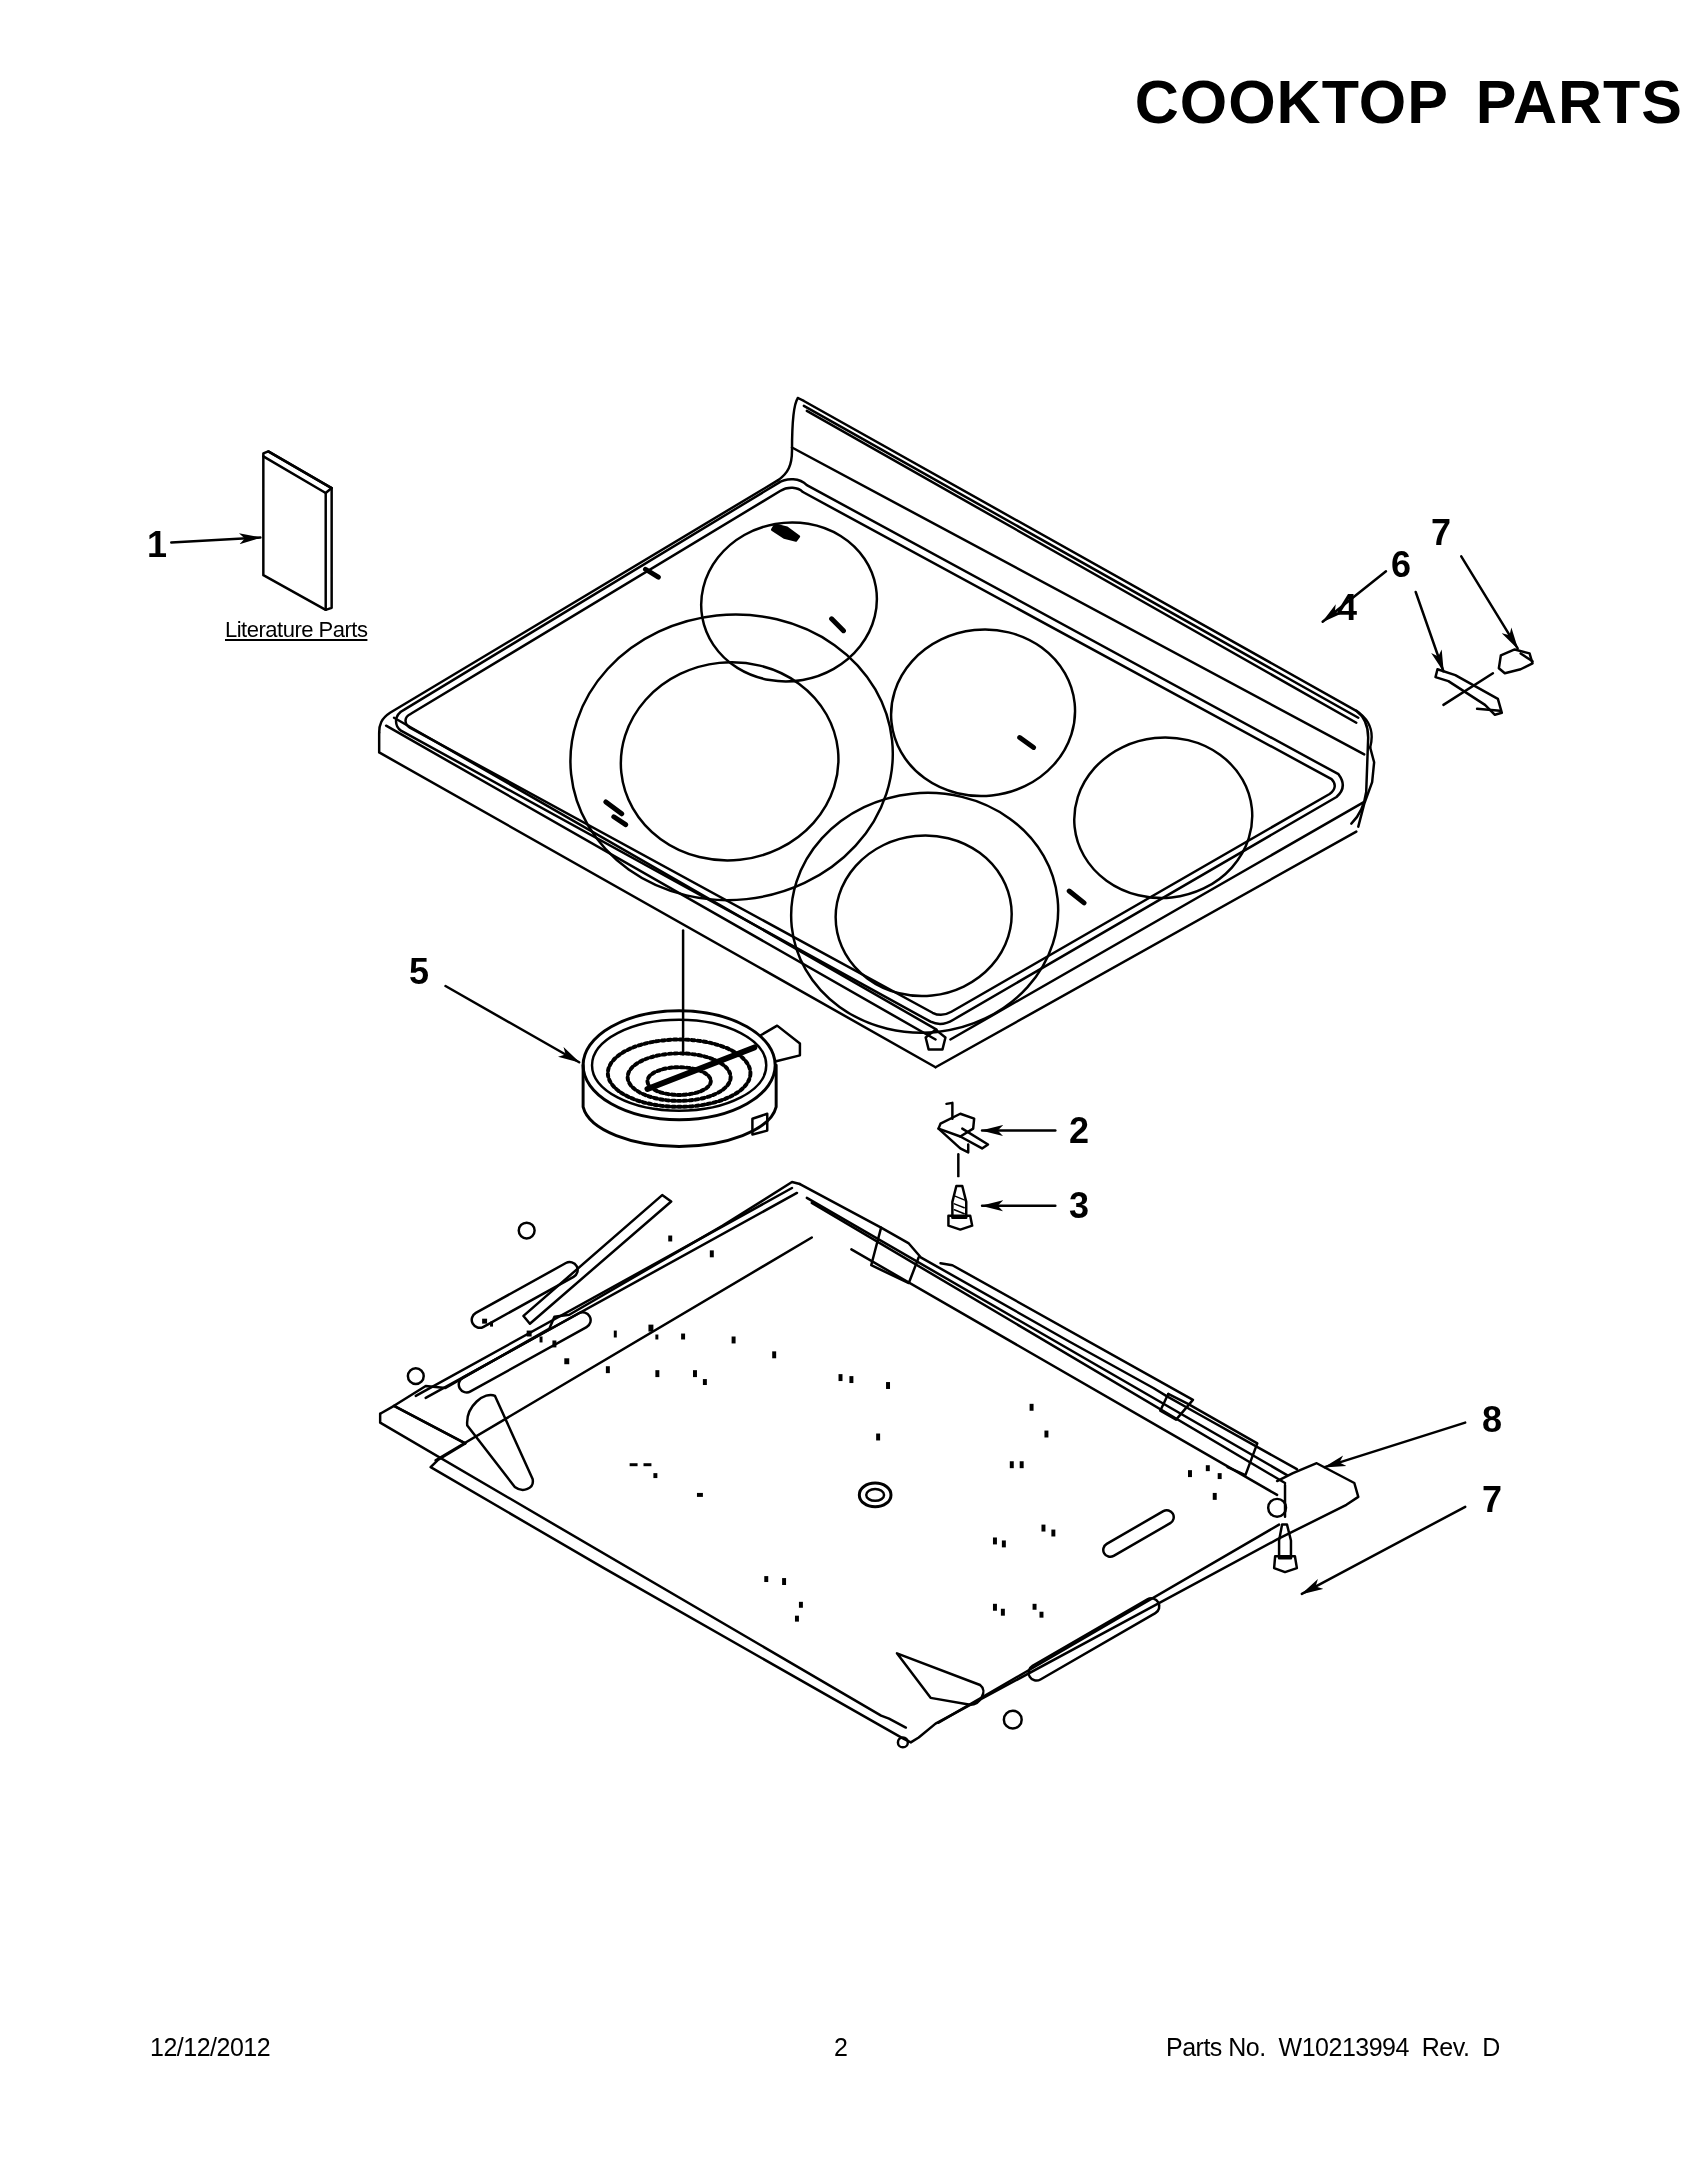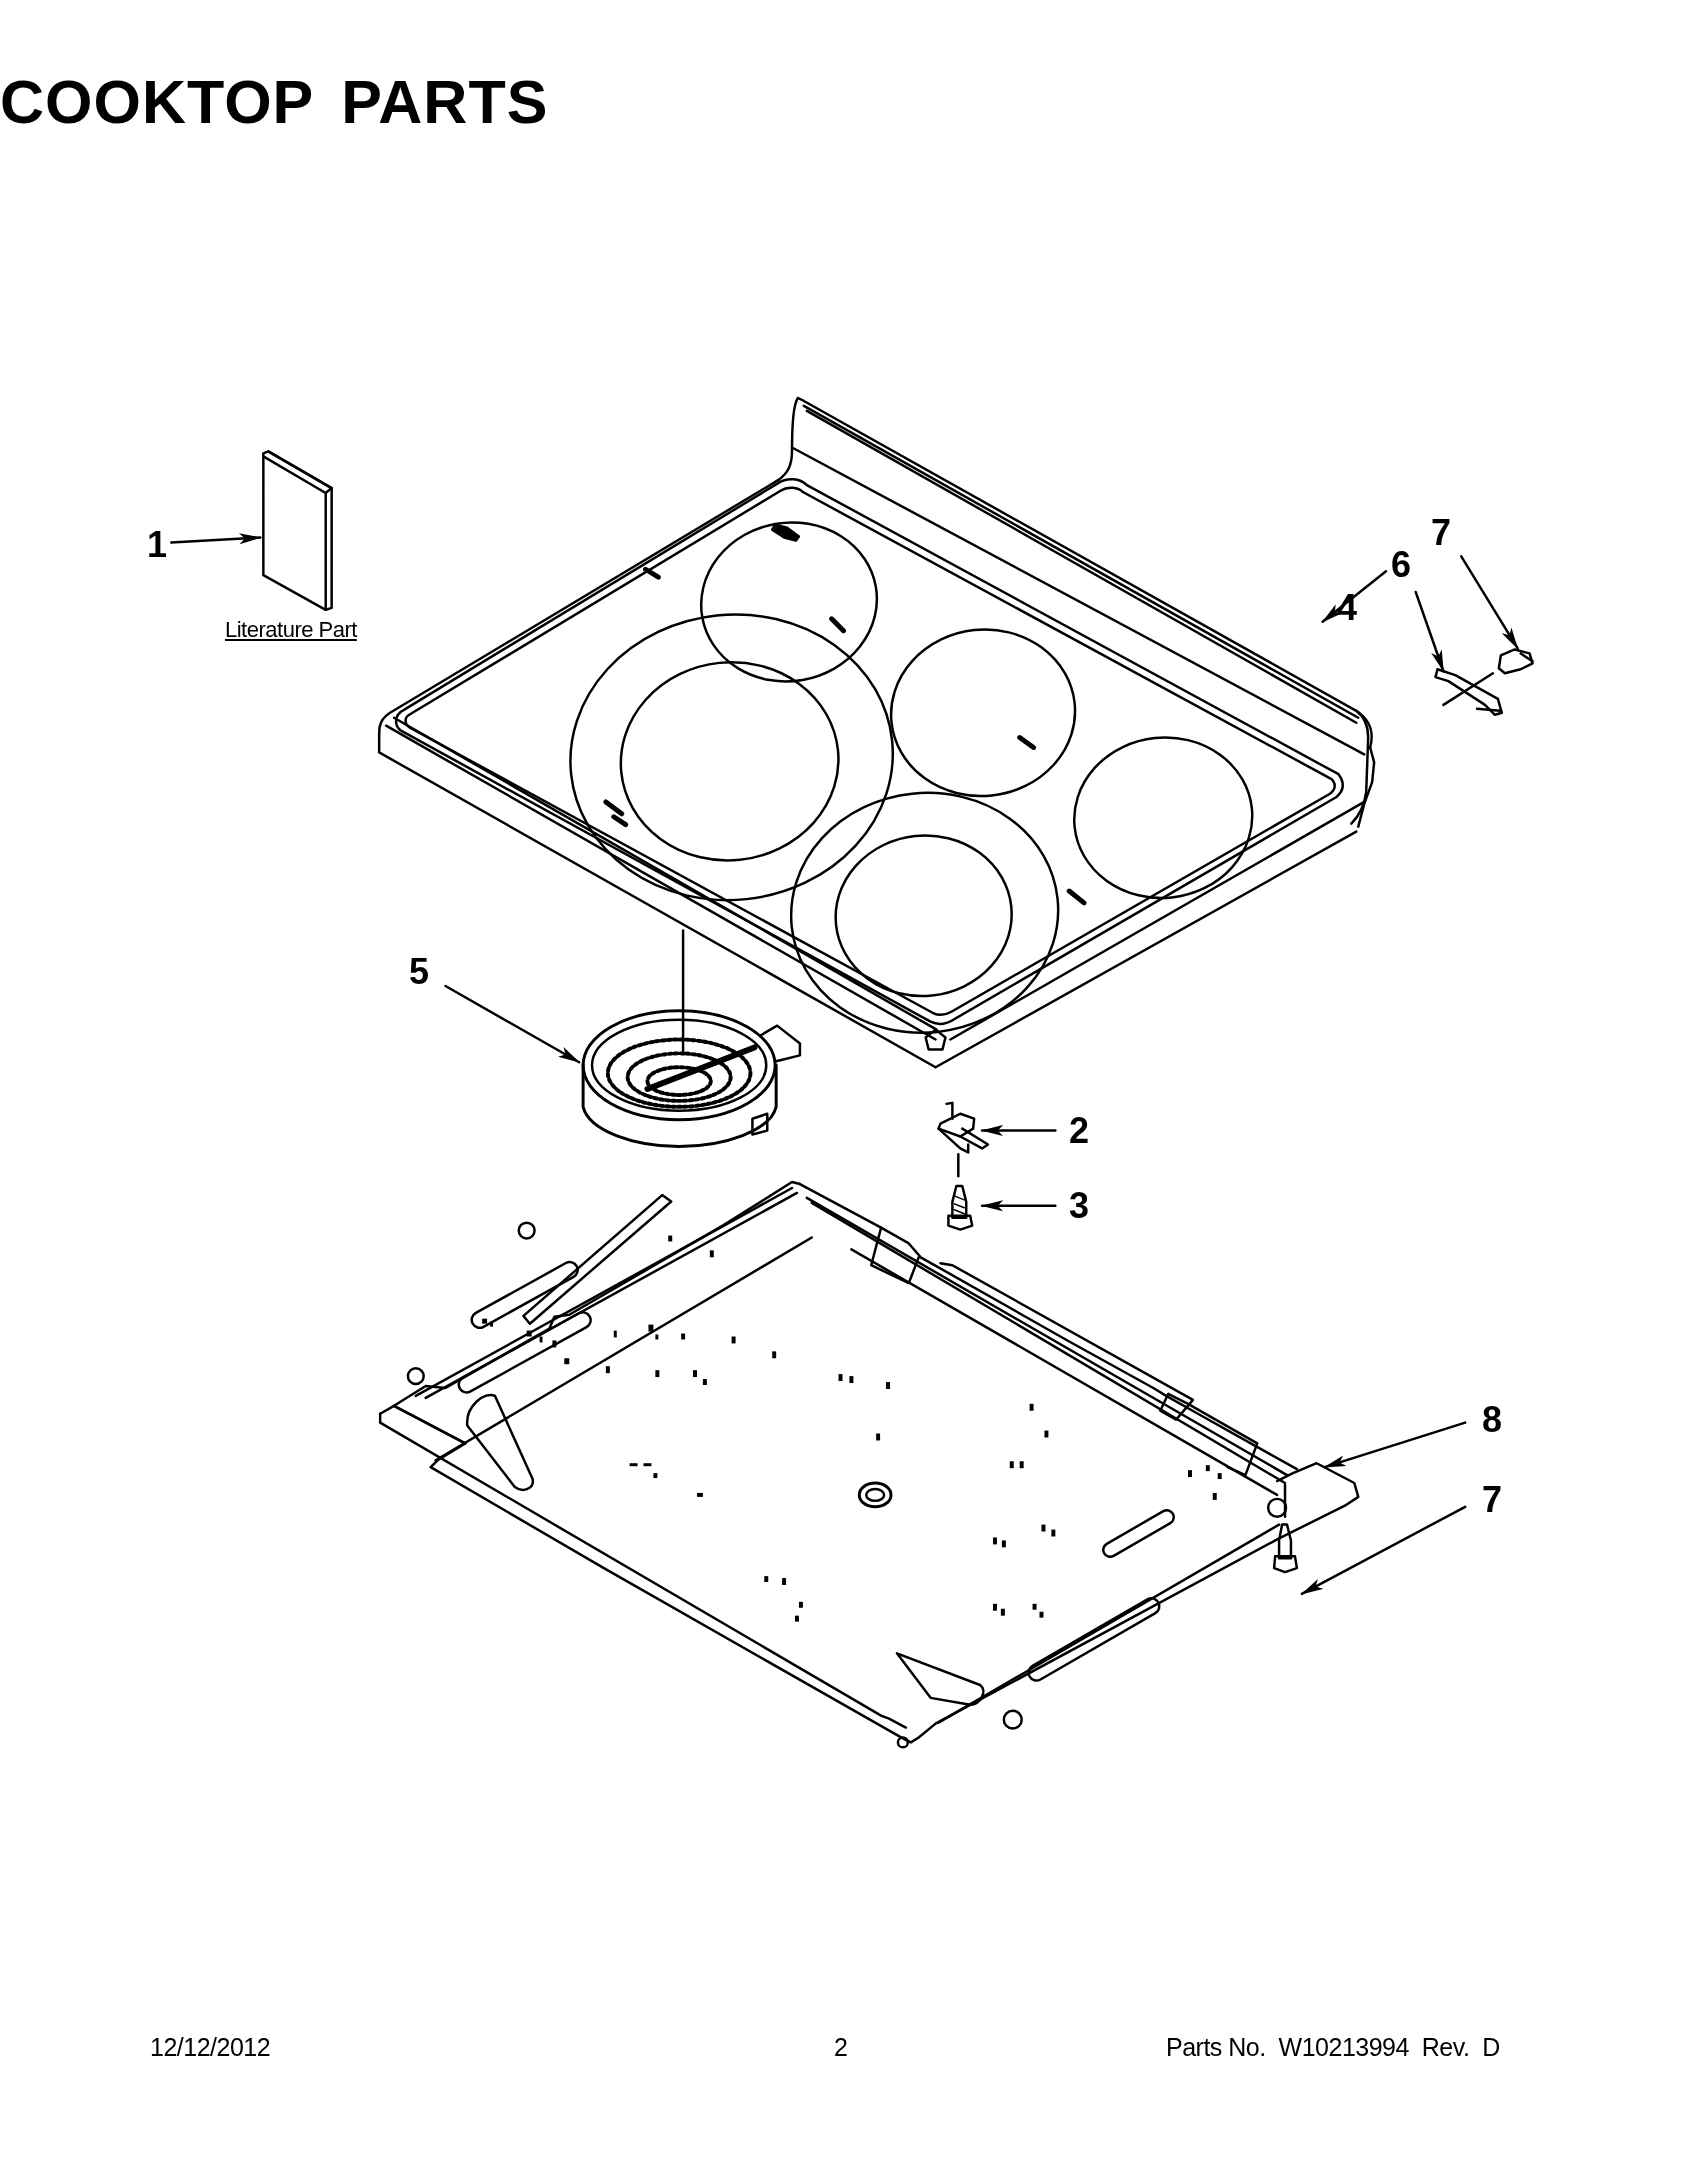--- a/index.html
+++ b/index.html
@@ -1,18 +1,18 @@
 <!DOCTYPE html>
 <html><head>
 <meta charset="utf-8">
 <style>
   html, body { margin: 0; padding: 0; background: #ffffff; }
   body { width: 1683px; height: 2179px; position: relative; overflow: hidden;
          font-family: "Liberation Sans", sans-serif; color: #000; }
-  .title { position: absolute; left: 0; width: 1683px; top: 67px; text-align: left;
+  .title { position: absolute; left: 0; width: 1683px; top: 67px; text-align: right;
            font-size: 61px; font-weight: bold; letter-spacing: 1px; word-spacing: 10px; }
   .callout { position: absolute; font-size: 36px; font-weight: bold; line-height: 1; }
   .lit-label { position: absolute; left: 225px; top: 617px; font-size: 22px;
                text-decoration: underline; letter-spacing: -0.5px; }
   .footer { position: absolute; top: 2035px; font-size: 25px; line-height: 1; letter-spacing: -0.5px; }
   svg.art { position: absolute; left: 0; top: 0; }
 </style>
 </head>
 <body>
 
@@ -212,18 +212,18 @@
 <div class="callout" style="left:147px; top:527px;">1</div>
 <div class="callout" style="left:1069px; top:1113px;">2</div>
 <div class="callout" style="left:1069px; top:1188px;">3</div>
 <div class="callout" style="left:1337px; top:590px;">4</div>
 <div class="callout" style="left:409px; top:954px;">5</div>
 <div class="callout" style="left:1391px; top:547px;">6</div>
 <div class="callout" style="left:1431px; top:515px;">7</div>
 <div class="callout" style="left:1482px; top:1402px;">8</div>
 <div class="callout" style="left:1482px; top:1482px;">7</div>
 
-<div class="lit-label">Literature Part</div>
+<div class="lit-label">Literature Parts</div>
 
 <div class="footer" style="left:150px;text-align:right;">12/12/2012</div>
 <div class="footer" style="left:834px;">2</div>
 <div class="footer" style="left:1166px; white-space:pre;">Parts No.  W10213994  Rev.  D</div>
 
 
 </body></html>

